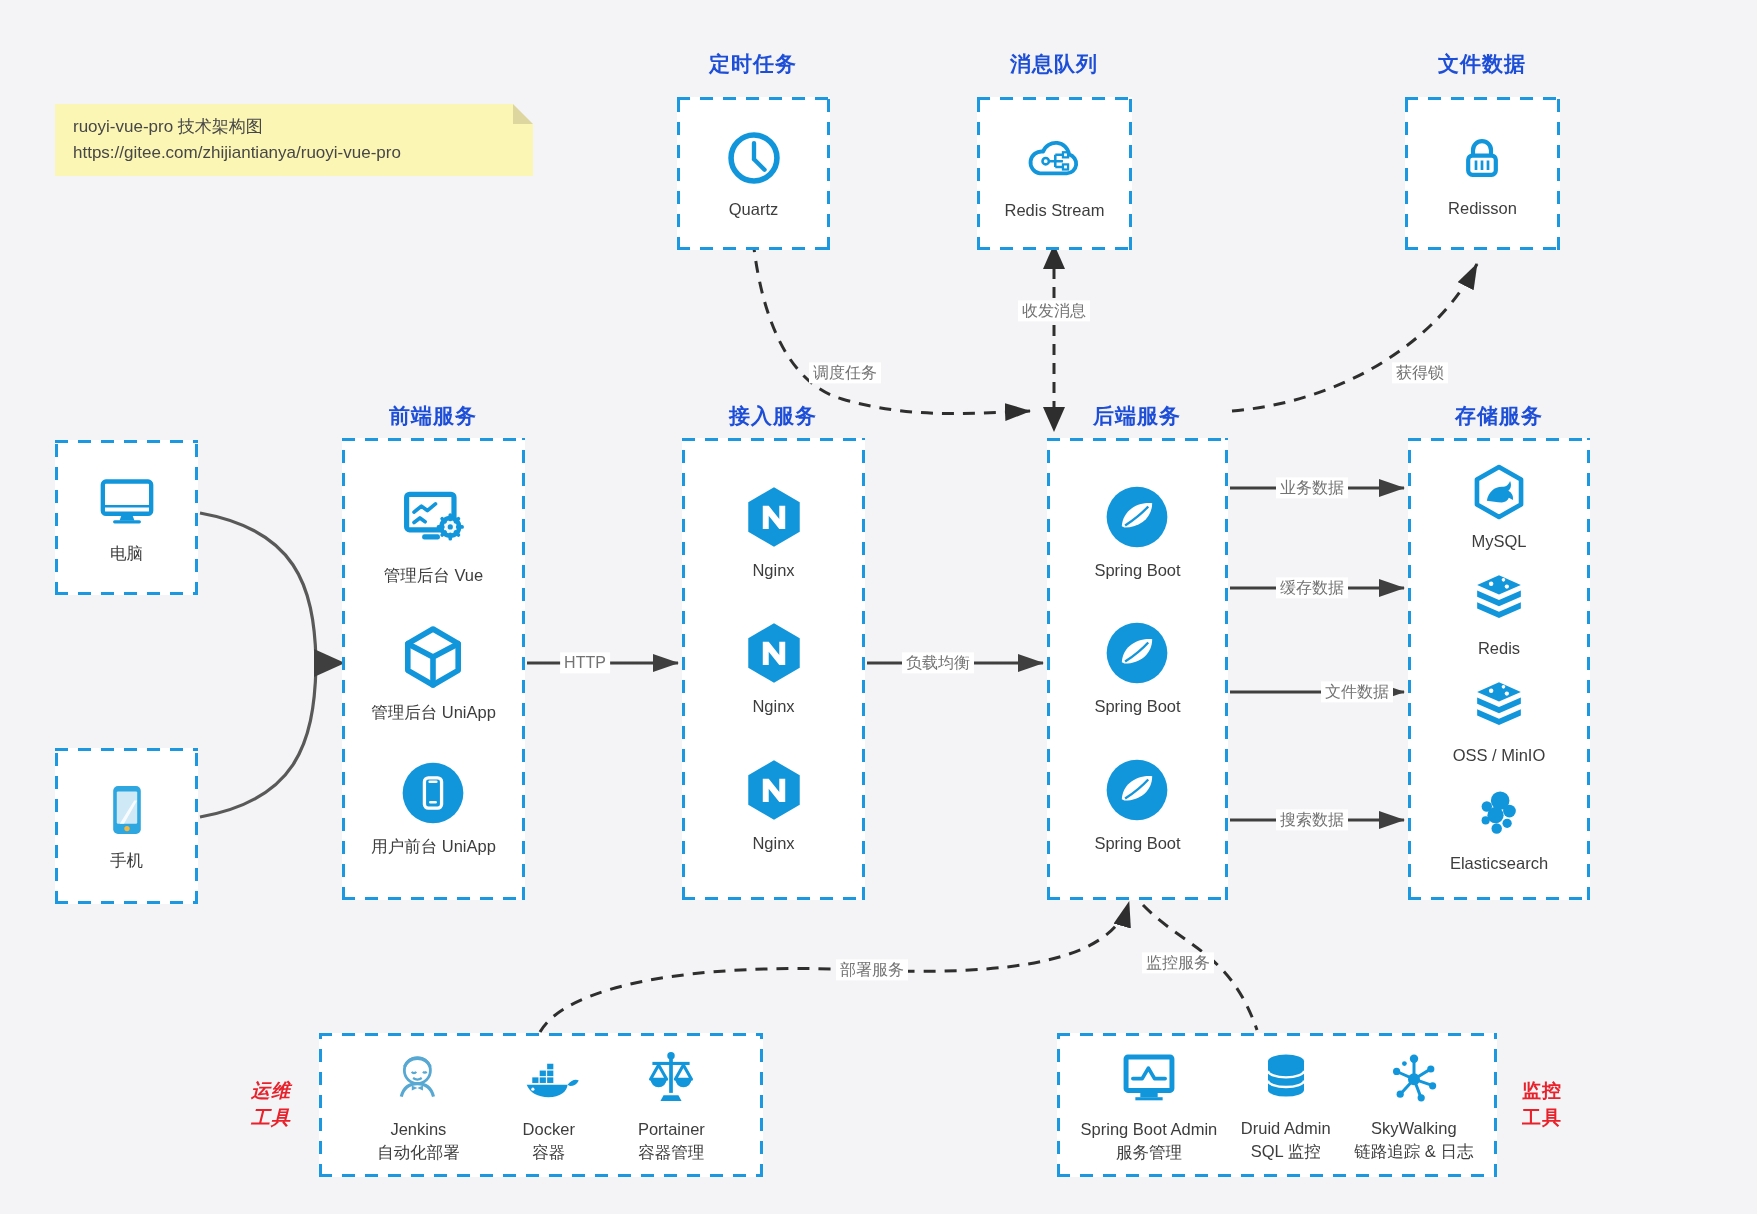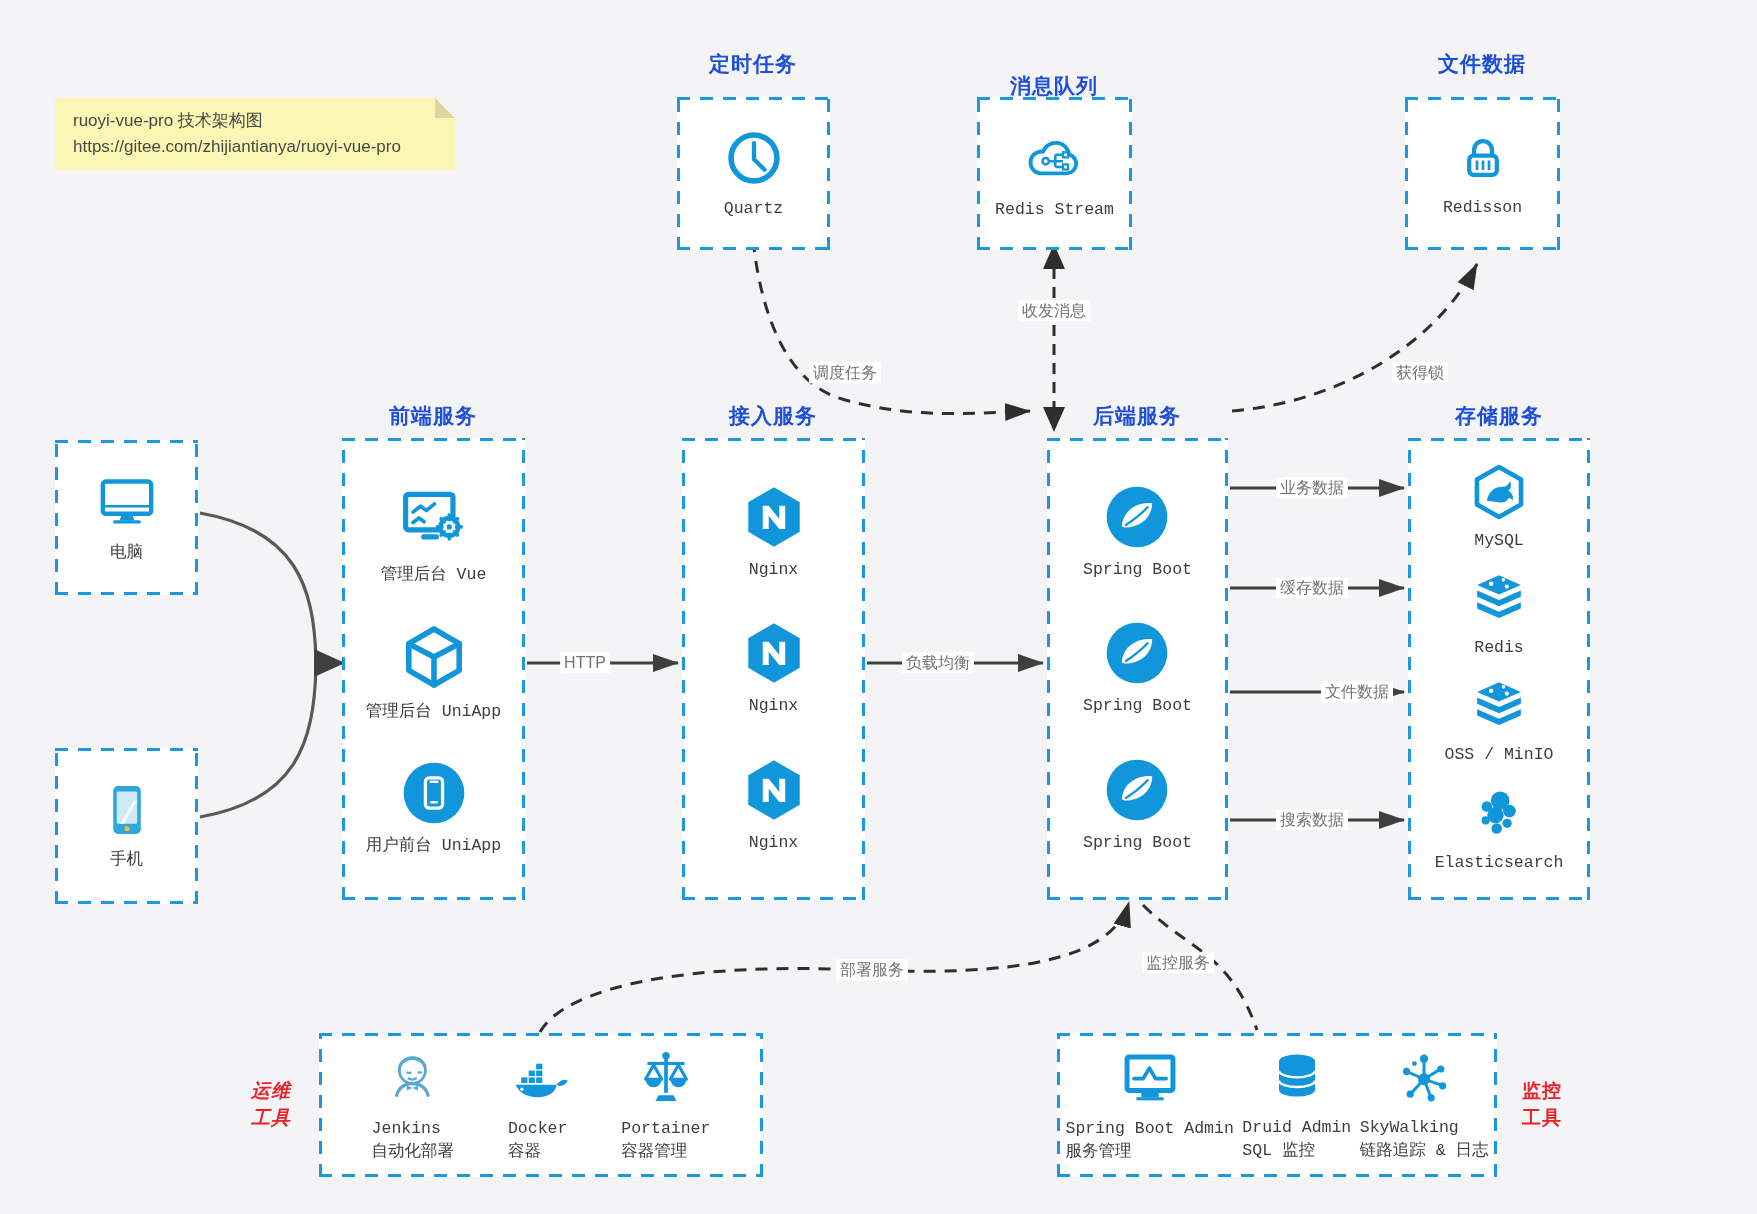--- a/index.html
+++ b/index.html
@@ -14,28 +14,28 @@
       repeating-linear-gradient(0deg,#1b98e0 0 13px,transparent 13px 23px),
       repeating-linear-gradient(0deg,#1b98e0 0 13px,transparent 13px 23px);
     background-size:100% 3px,100% 3px,3px 100%,3px 100%;
     background-position:0 0,0 100%,0 0,100% 0;
     background-repeat:no-repeat;}
 
   .col{display:flex;flex-direction:column;justify-content:space-evenly;align-items:center;padding:6px 0;}
   .row{display:flex;flex-direction:row;justify-content:space-evenly;align-items:center;}
 
   .node{display:flex;flex-direction:column;align-items:center;}
-  .node .lbl{margin-top:9px;font-size:16.5px;color:#3d3d3d;white-space:nowrap;line-height:1.35;font-family:Liberation Mono, monospace;}
+  .node .lbl{margin-top:9px;font-size:16.5px;color:#3d3d3d;white-space:nowrap;line-height:1.35;text-align:center;}
 
   .redtitle{position:absolute;color:#1d4ed8;font-weight:bold;font-size:21px;text-align:center;white-space:nowrap;transform:translateX(-50%);letter-spacing:1px;}
   .sidetitle{position:absolute;color:#e8212b;font-weight:bold;font-size:19px;text-align:center;line-height:1.4;letter-spacing:1px;}
 
   .edge-label{position:absolute;transform:translate(-50%,-50%);background:#fff;color:#737373;font-size:16px;white-space:nowrap;padding:1px 4px;line-height:1.2;}
 
-  .note{position:absolute;left:55px;top:98px;width:400px;height:72px;background:#fbf6b4;color:#474747;
+  .note{position:absolute;left:55px;top:104px;width:478px;height:72px;background:#fbf6b4;color:#474747;
         font-size:17px;line-height:26px;display:flex;flex-direction:column;justify-content:center;padding-left:18px;box-sizing:border-box;}
   .note::after{content:"";position:absolute;top:0;right:0;width:0;height:0;
         border-top:20px solid #f4f4f6;border-left:20px solid #ddd69e;}
 
   .ic{display:block;}
   #connectors{position:absolute;left:0;top:0;z-index:1;}
   .layer{position:absolute;left:0;top:0;width:100%;height:100%;z-index:2;}
   .dbox{z-index:2;}
 </style>
 </head>
@@ -211,21 +211,21 @@
 
     <path d="M 1143,905 C 1185,948 1230,952 1257,1030" stroke="#2e2e2e" stroke-width="3" stroke-dasharray="12 9" fill="none"></path>
   </svg>
 
   <div class="note">
     <div>ruoyi-vue-pro 技术架构图</div>
     <div>https://gitee.com/zhijiantianya/ruoyi-vue-pro</div>
   </div>
 
   <div class="redtitle" style="left:753px;top:50px;">定时任务</div>
-  <div class="redtitle" style="left:1054px;top:50px;margin-top:22px;">消息队列</div>
+  <div class="redtitle" style="left:1054px;top:50px;">消息队列</div>
   <div class="redtitle" style="left:1482px;top:50px;">文件数据</div>
 
   <div class="dbox col" style="left:677px;top:97px;width:153px;height:141px;">
     <div class="node">
       <svg class="ic" width="62" height="62" viewBox="0 0 100 100">
           <use href="#sym-clock"></use>
         </svg>
       <div class="lbl">Quartz</div>
     </div>
   </div>

